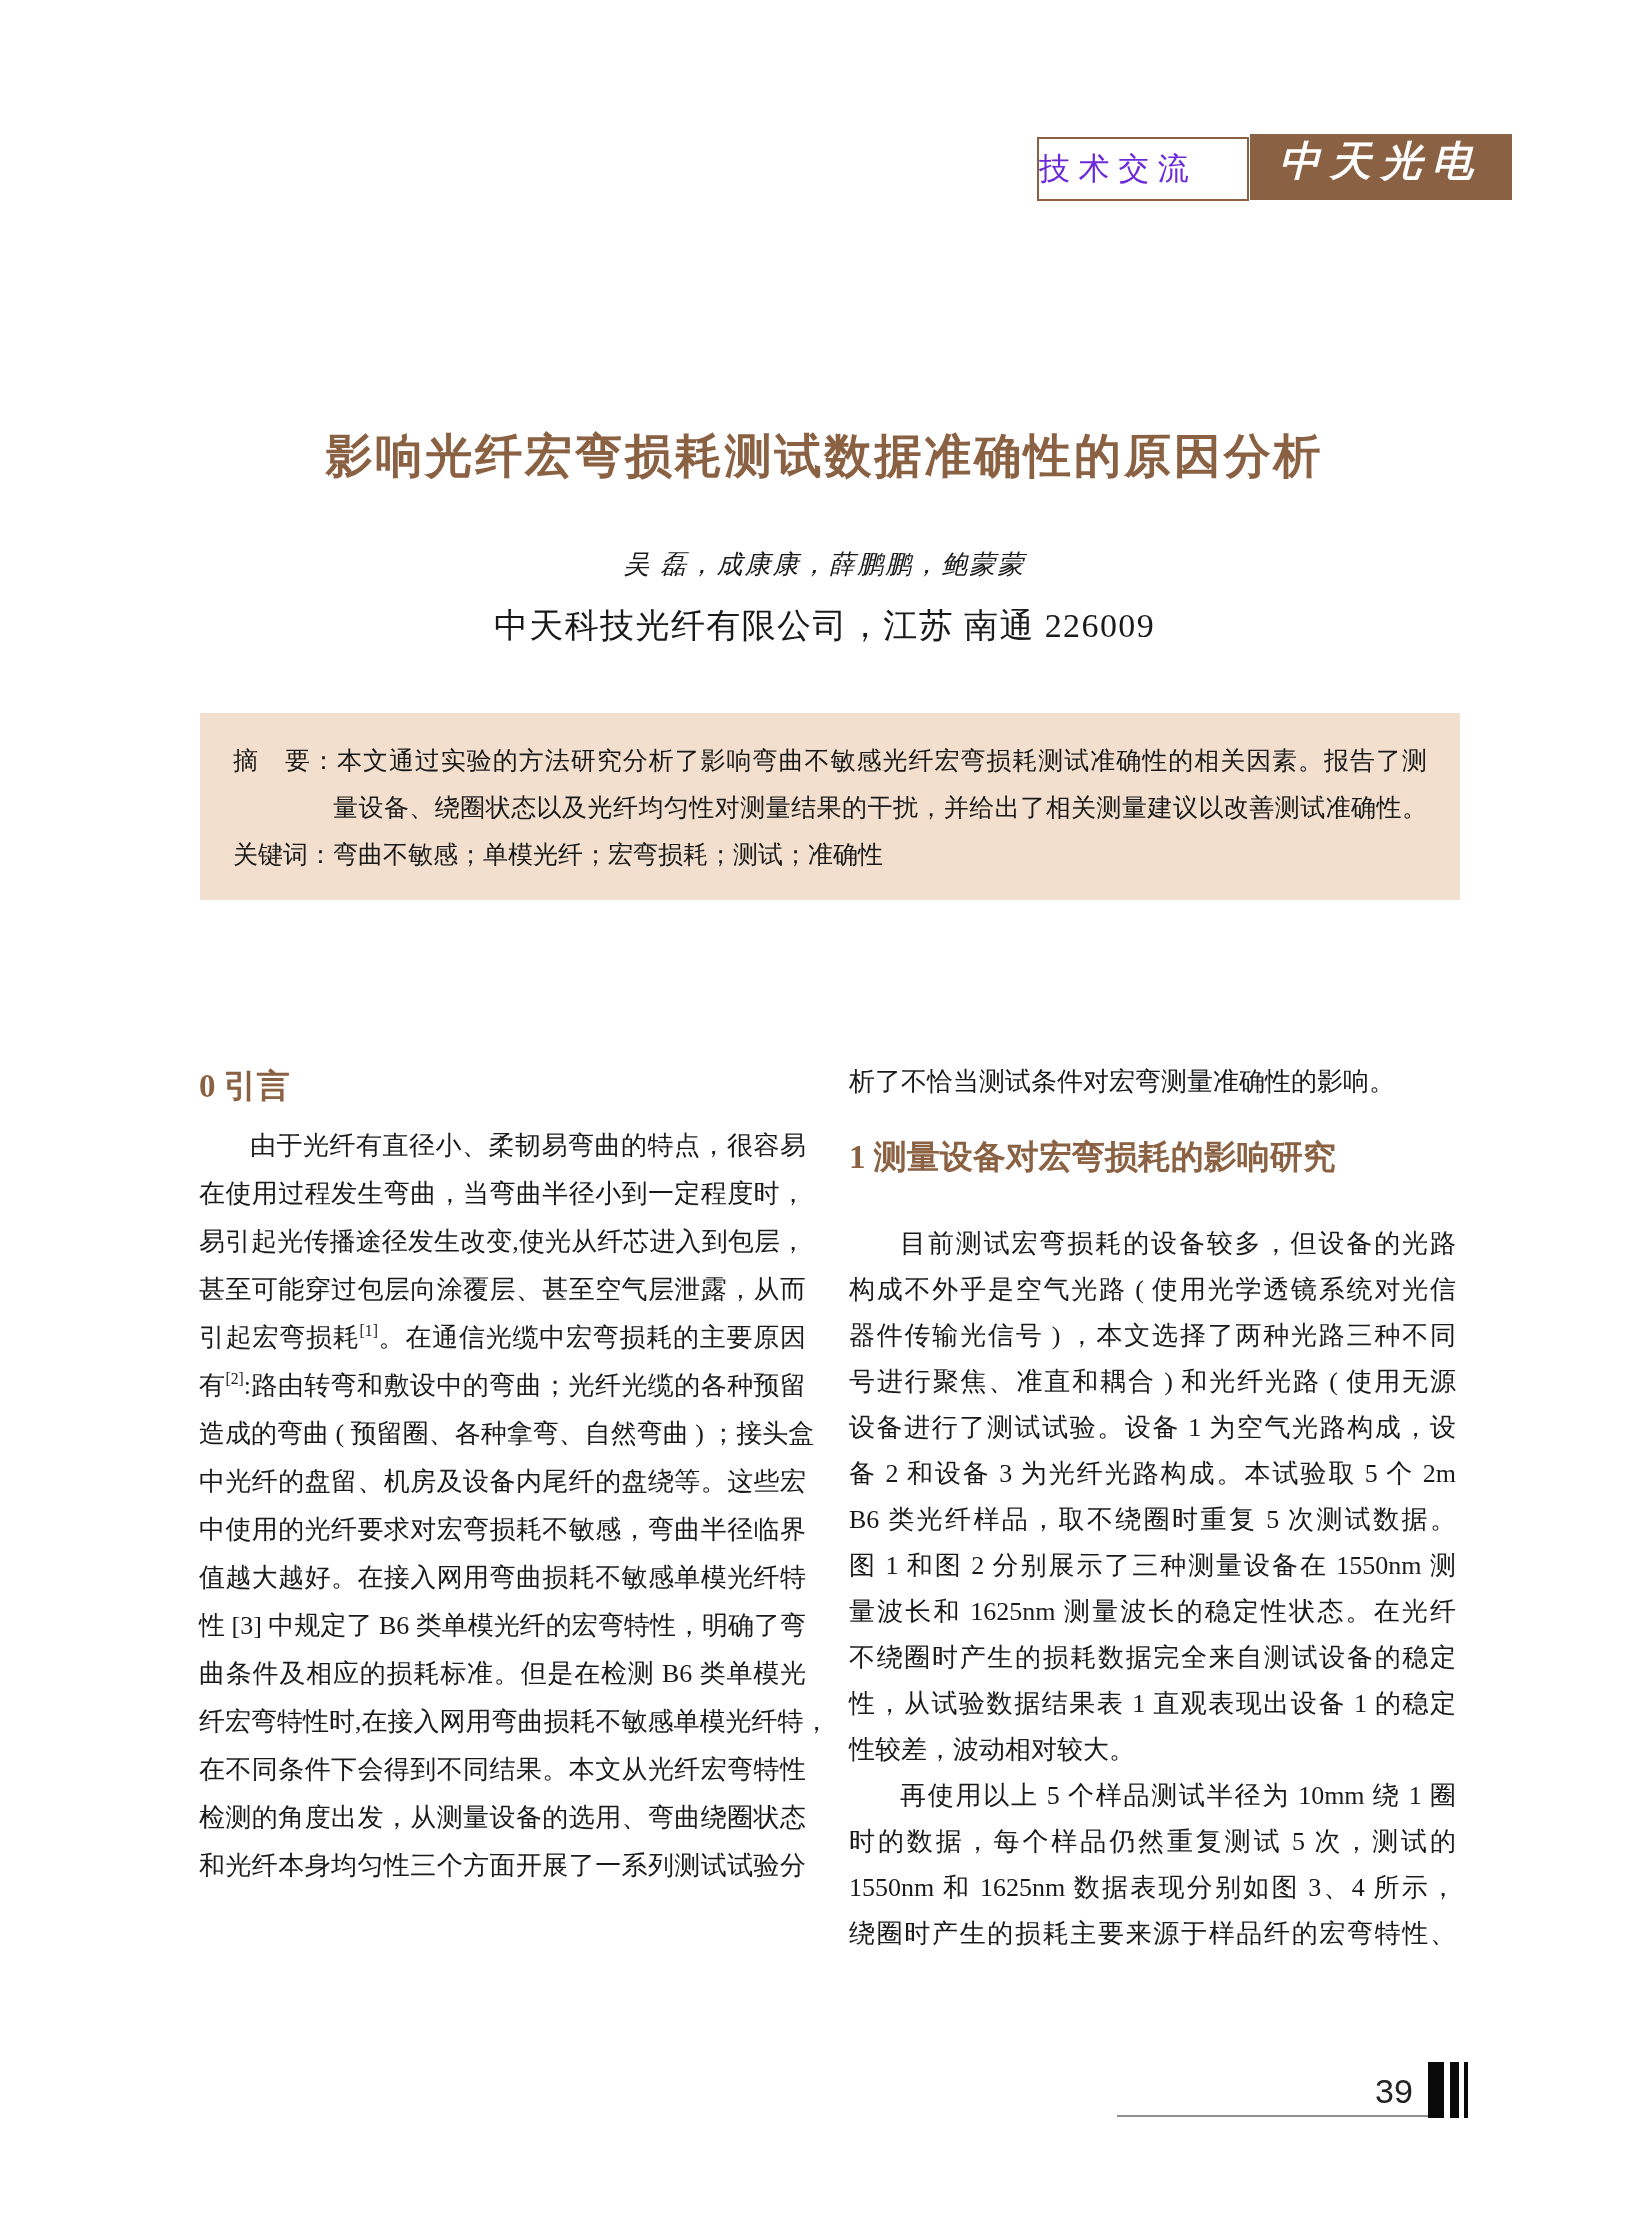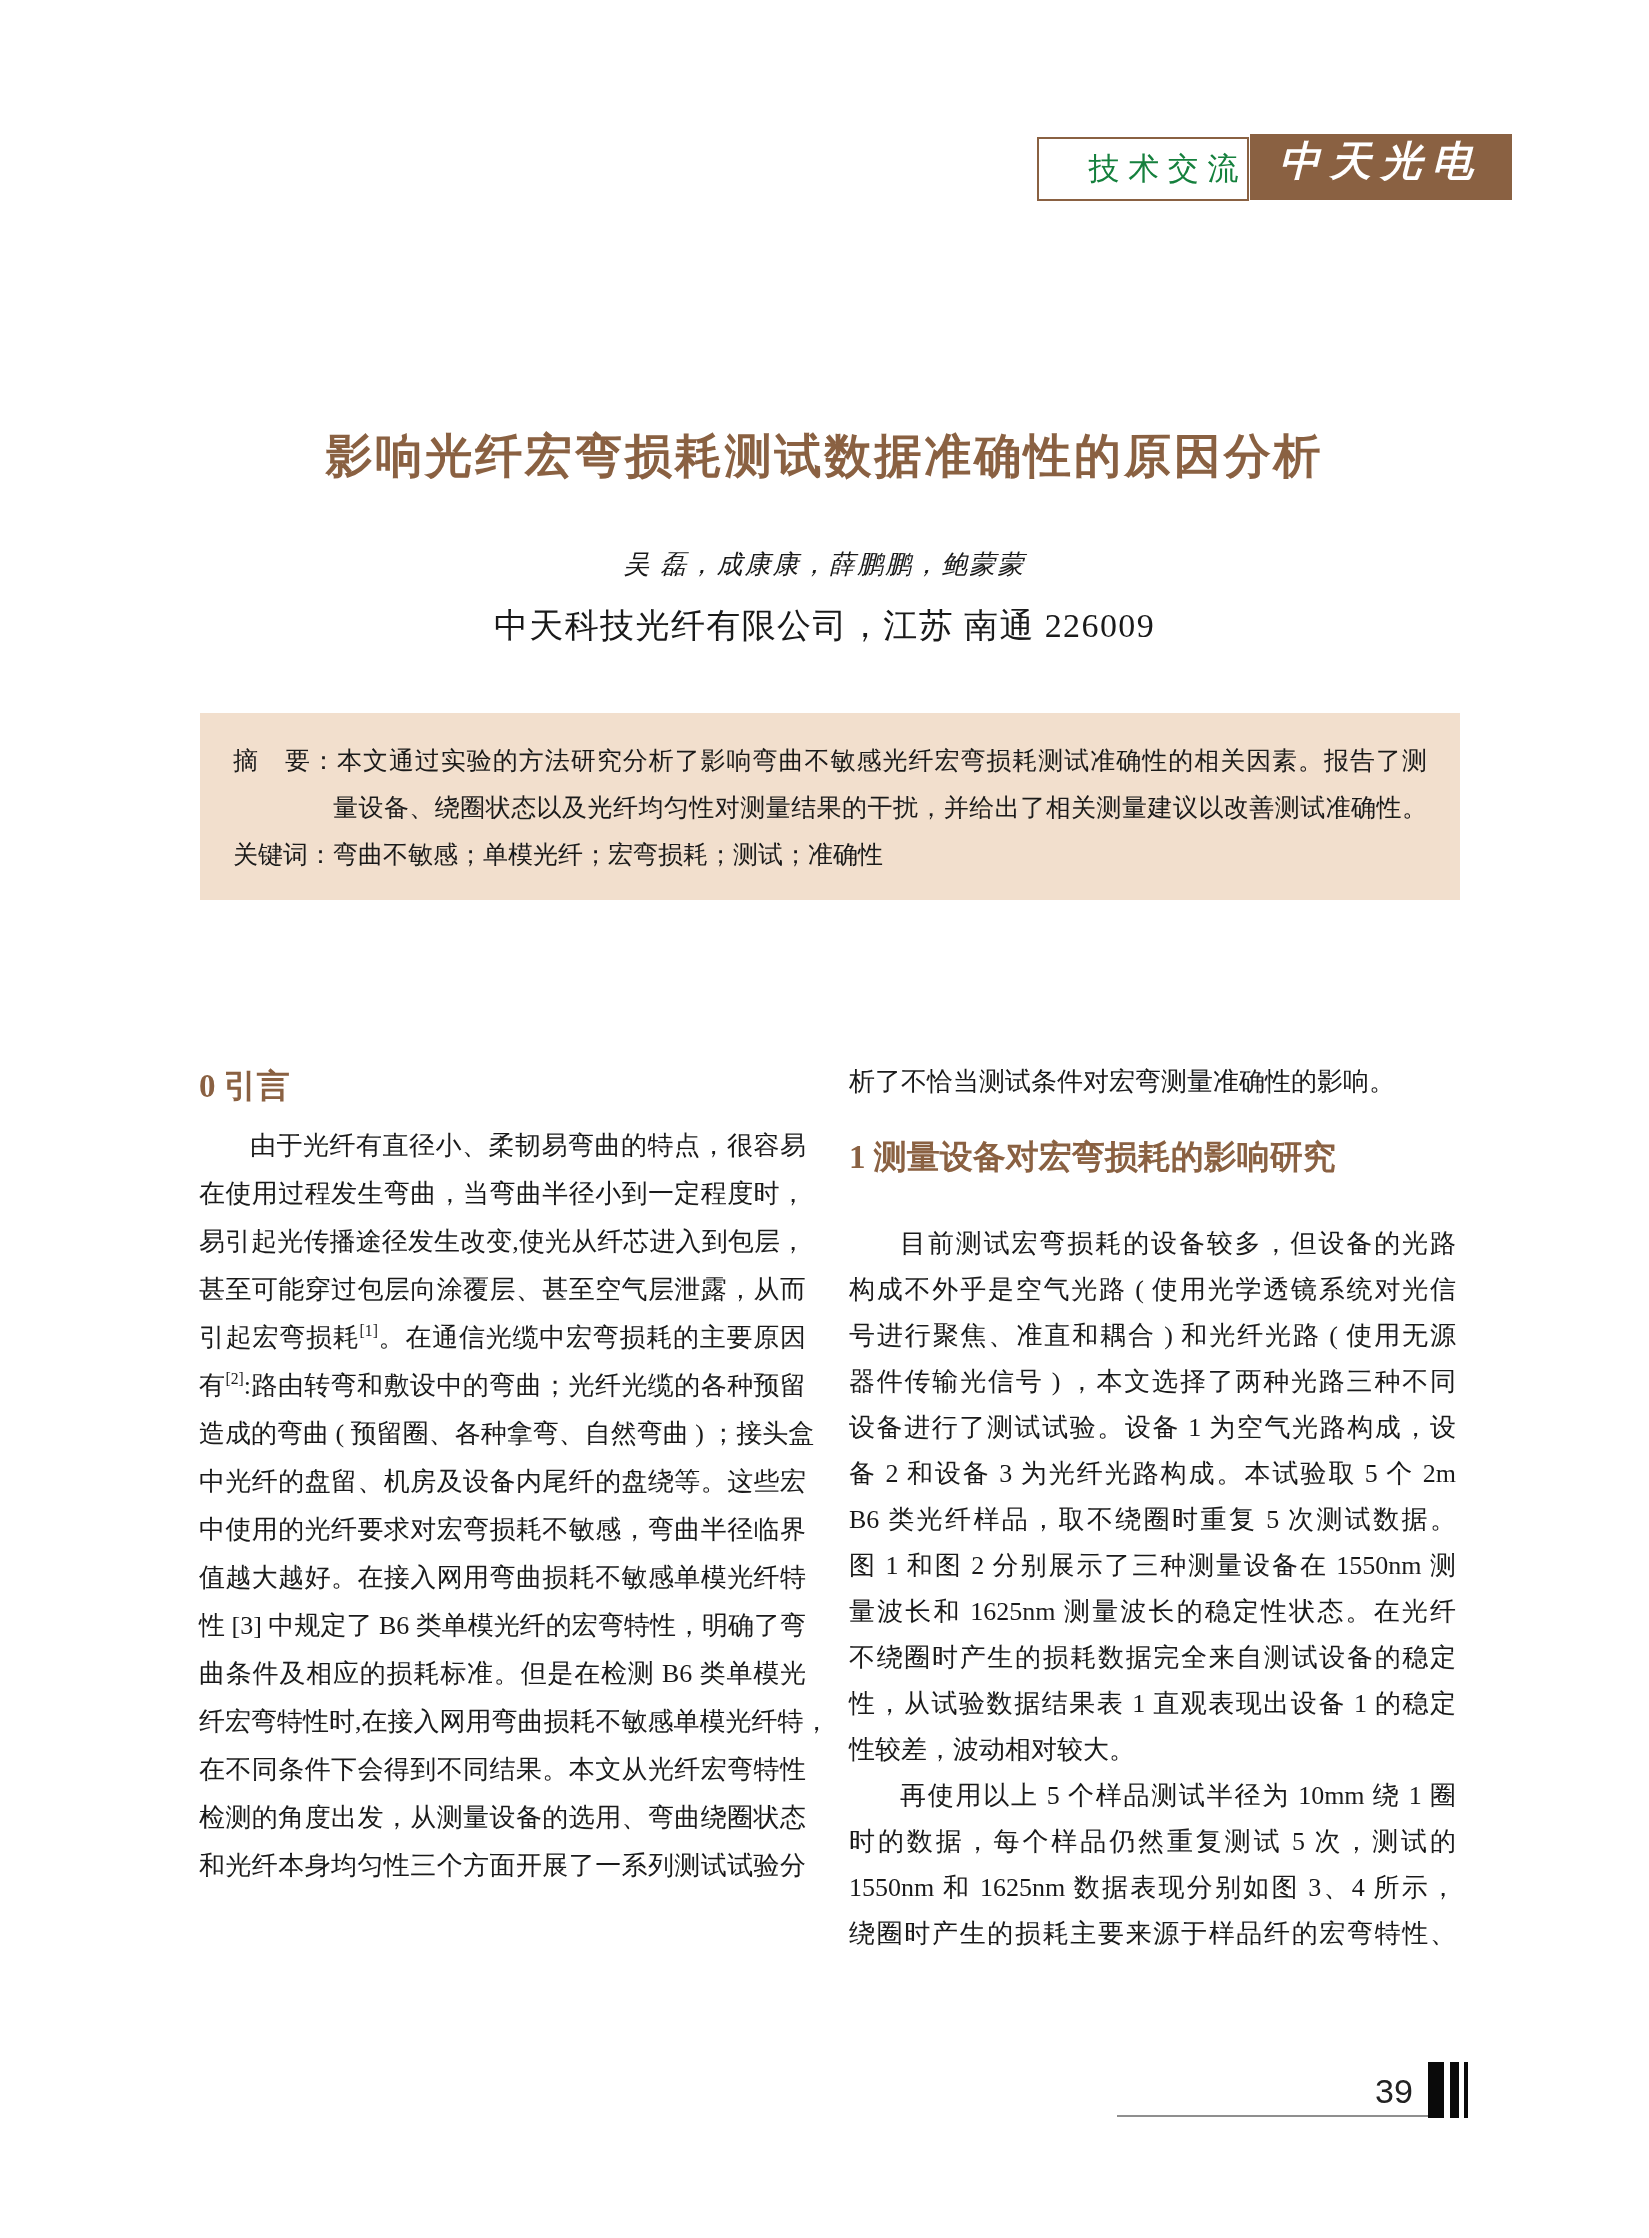--- a/index.html
+++ b/index.html
@@ -1,23 +1,23 @@
 <!DOCTYPE html>
 <html style="font-size:11.4px"><head>
 <meta charset="utf-8">
 <style>
   html,body{margin:0;padding:0;background:#fff;}
   .page{position:relative;width:1649px;height:2239px;background:#ffffff;overflow:hidden;
         font-family:"Liberation Serif","DejaVu Serif",serif;color:#1a1a1a;}
 
   
   .header-tag{position:absolute;left:1037px;top:137px;width:208px;height:60px;
-      border:2.9px solid #8a6142;background:#fff;color:#15803d;
+      border:2.9px solid #8a6142;background:#fff;color:#6d28d9;
       font-family:"Liberation Sans","DejaVu Sans",sans-serif;
-      font-size:31px;letter-spacing:8.6px;display:flex;align-items:center;justify-content:flex-end;}
+      font-size:31px;letter-spacing:8.6px;display:flex;align-items:center;justify-content:flex-start;}
   .header-brand{position:absolute;left:1250px;top:134px;width:262px;height:66px;
       background:#8a6142;color:#fff;display:flex;align-items:flex-start;justify-content:center;
       font-size:41px;font-weight:bold;font-style:italic;letter-spacing:10px;
       font-family:"DejaVu Serif","Liberation Serif",serif;}
 
   
   .title{position:absolute;left:0;top:425px;width:1649px;margin:0;text-align:center;
       font-size:47px;font-weight:bold;color:#8a6142;letter-spacing:2.9px;}
   .authors{position:absolute;left:0;top:547px;width:1649px;text-align:center;
       font-size:26px;font-style:italic;letter-spacing:2.1px;}
@@ -99,22 +99,22 @@
       <div class="line"><span>纤宏弯特性时,在接入网用弯曲损耗不敏感单模光纤特，</span></div>
       <div class="line"><span>在不同条件下会得到不同结果。本文从光纤宏弯特性</span></div>
       <div class="line"><span>检测的角度出发，从测量设备的选用、弯曲绕圈状态</span></div>
       <div class="line"><span>和光纤本身均匀性三个方面开展了一系列测试试验分</span></div>
     </div>
   <div class="col col-right" id="col-right">
       <div class="line left"><span>析了不恰当测试条件对宏弯测量准确性的影响。</span></div>
       <div class="col-heading">1 测量设备对宏弯损耗的影响研究</div>
       <div class="line indent"><span>目前测试宏弯损耗的设备较多，但设备的光路</span></div>
       <div class="line"><span>构成不外乎是空气光路 ( 使用光学透镜系统对光信</span></div>
+      <div class="line"><span>器件传输光信号 ) ，本文选择了两种光路三种不同</span></div>
       <div class="line"><span>号进行聚焦、准直和耦合 ) 和光纤光路 ( 使用无源</span></div>
-      <div class="line"><span>器件传输光信号 ) ，本文选择了两种光路三种不同</span></div>
       <div class="line"><span>设备进行了测试试验。设备 1 为空气光路构成，设</span></div>
       <div class="line"><span>备 2 和设备 3 为光纤光路构成。本试验取 5 个 2m</span></div>
       <div class="line"><span>B6 类光纤样品，取不绕圈时重复 5 次测试数据。</span></div>
       <div class="line"><span>图 1 和图 2 分别展示了三种测量设备在 1550nm 测</span></div>
       <div class="line"><span>量波长和 1625nm 测量波长的稳定性状态。在光纤</span></div>
       <div class="line"><span>不绕圈时产生的损耗数据完全来自测试设备的稳定</span></div>
       <div class="line"><span>性，从试验数据结果表 1 直观表现出设备 1 的稳定</span></div>
       <div class="line left"><span>性较差，波动相对较大。</span></div>
       <div class="line indent"><span>再使用以上 5 个样品测试半径为 10mm 绕 1 圈</span></div>
       <div class="line"><span>时的数据，每个样品仍然重复测试 5 次，测试的</span></div>

